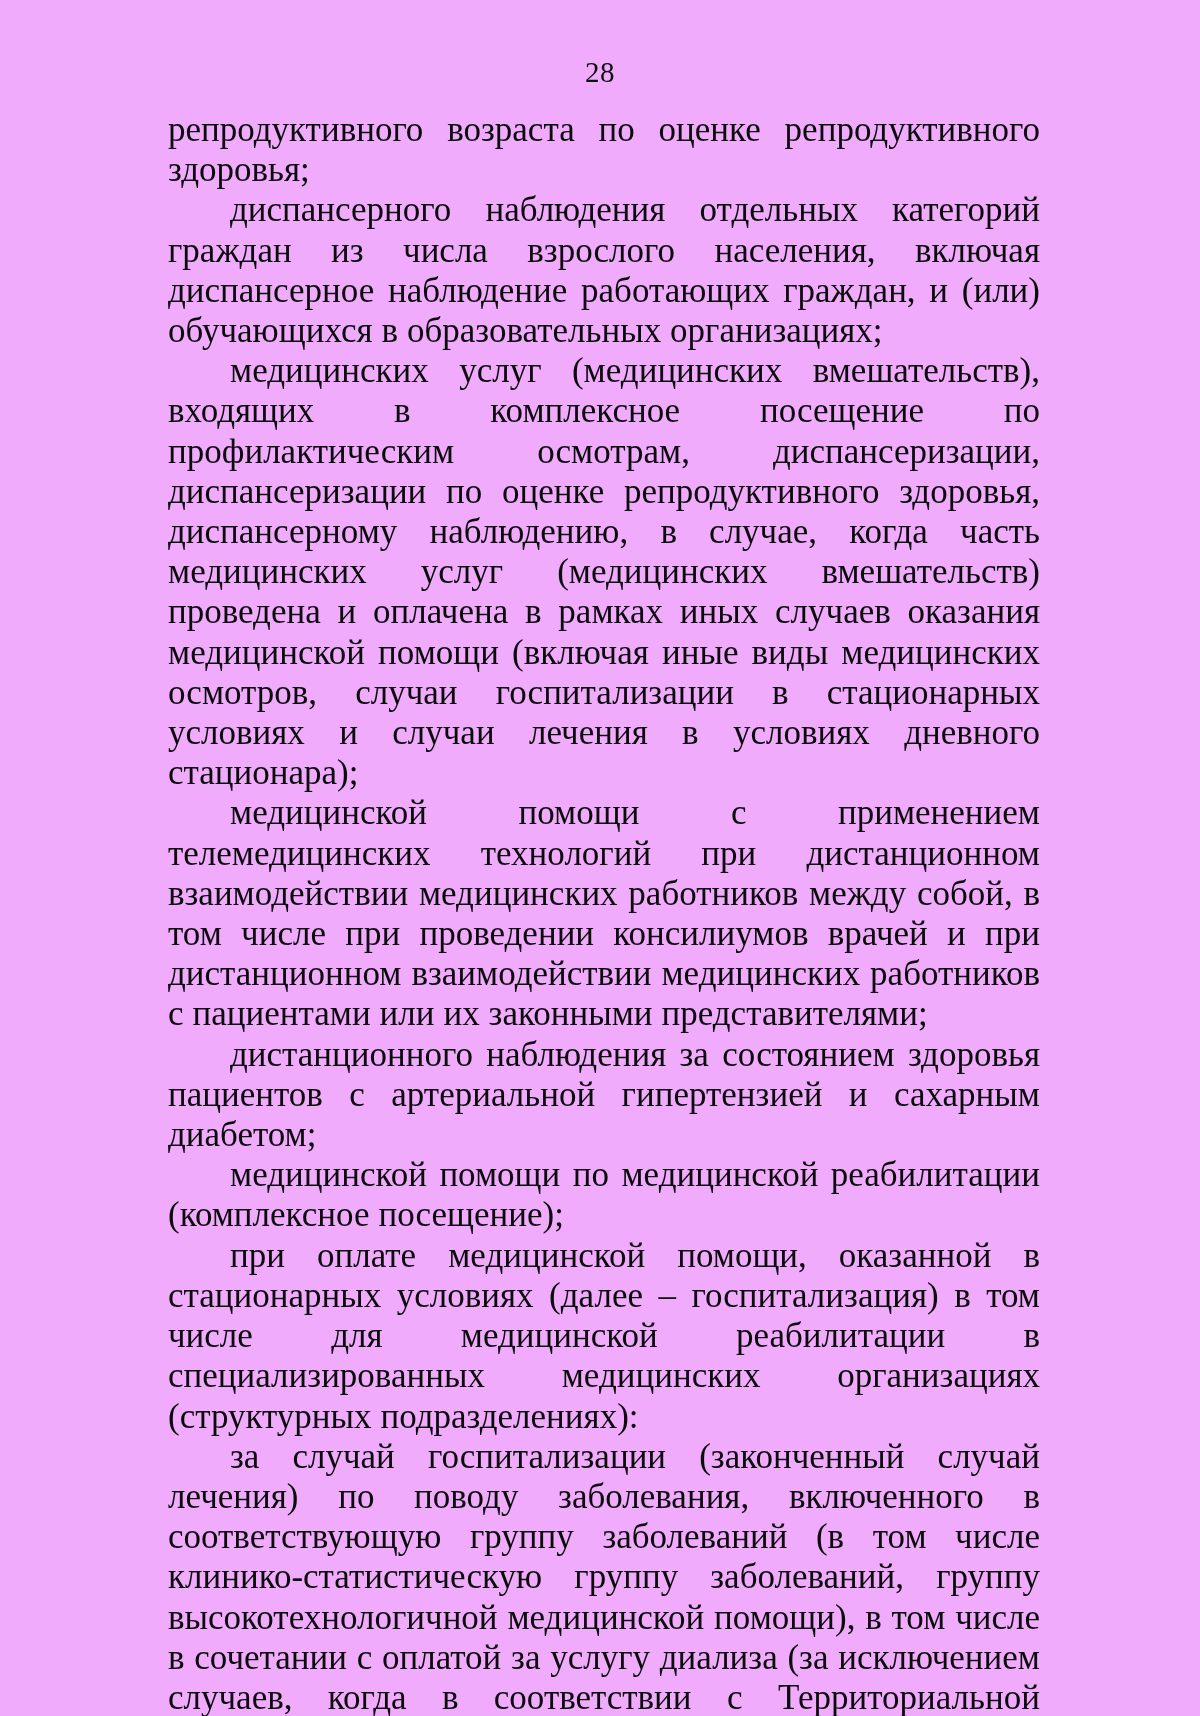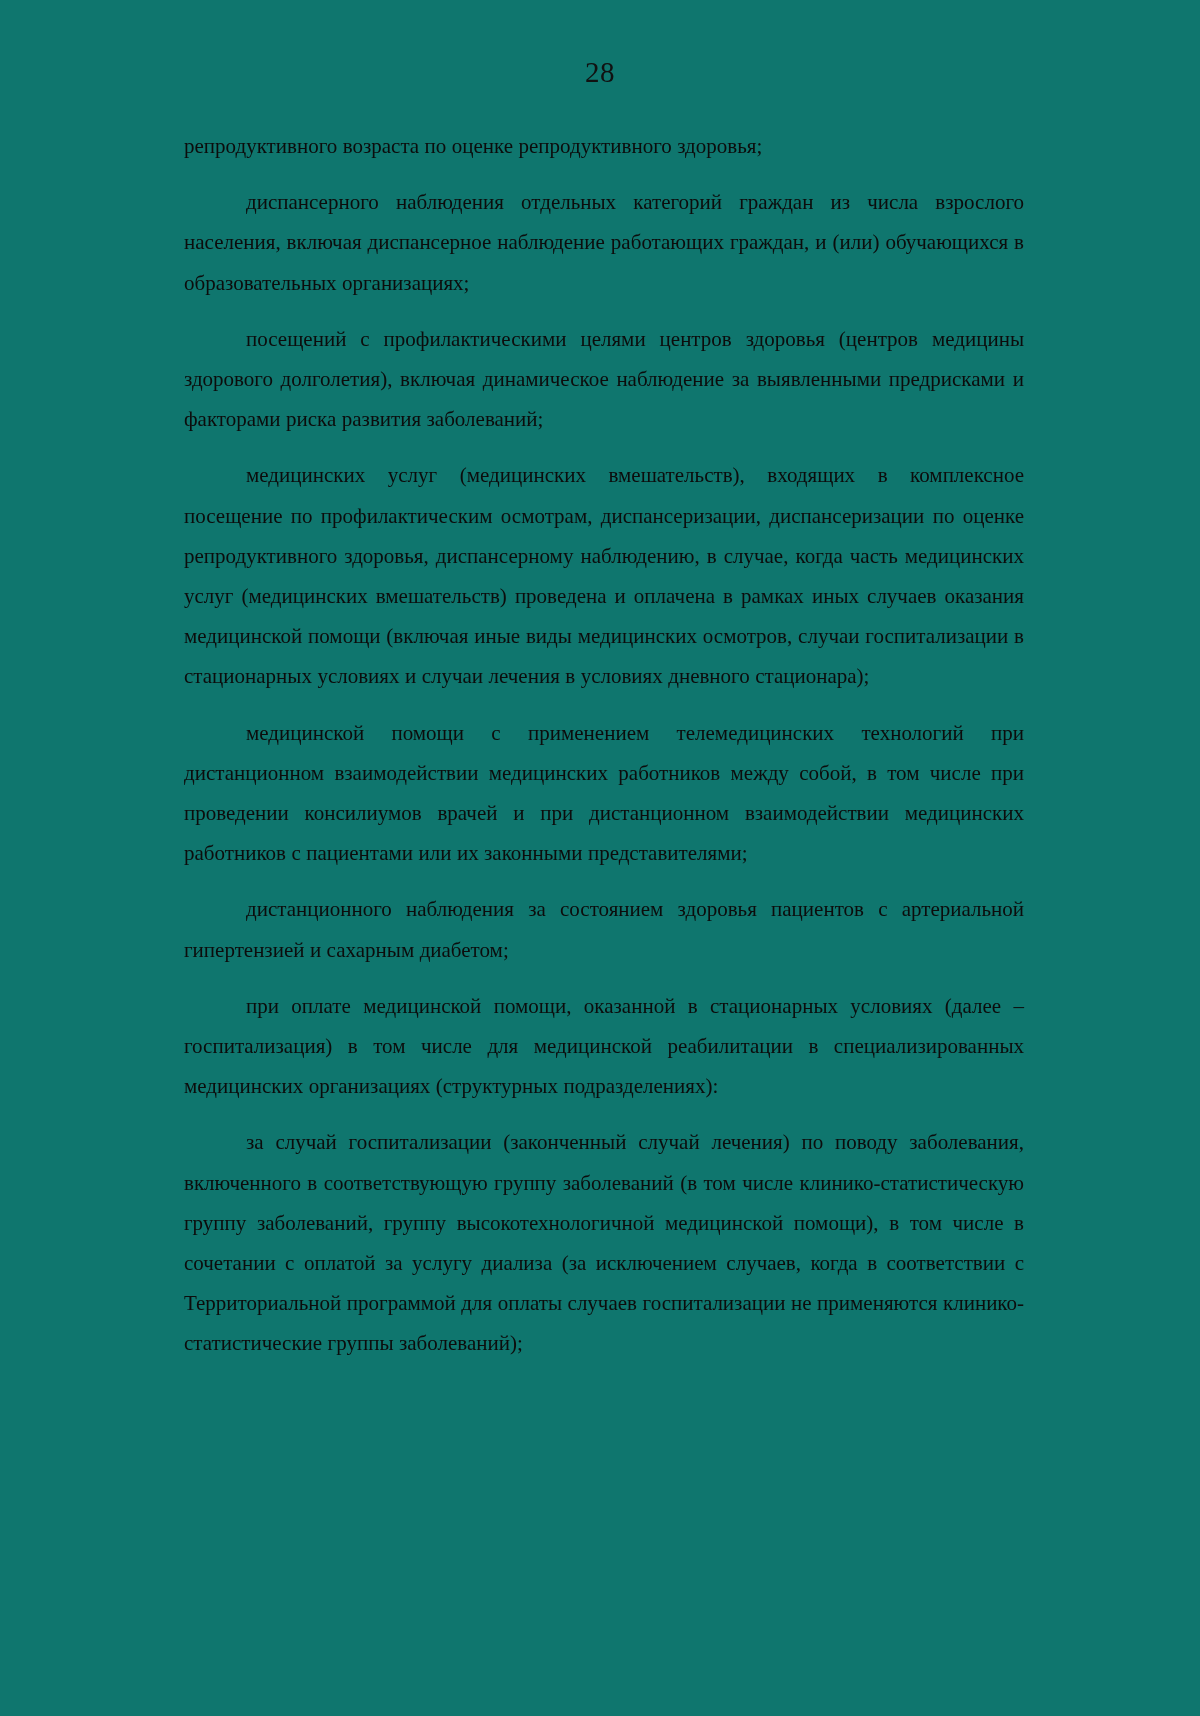--- a/index.html
+++ b/index.html
@@ -5,21 +5,21 @@
   html, body {
     margin: 0;
     padding: 0;
     background: #ffffff;
   }
 
   .page {
     position: relative;
     width: 1200px;
     height: 1716px;
-    background: #0f766e;
+    background: #f0abfc;
     margin: 0 auto;
     overflow: hidden;
     font-family: "Liberation Serif", "DejaVu Serif", serif;
     color: #0a0a0a;
   }
 
   .page-number {
     position: absolute;
     top: 55px;
     left: 0;
@@ -33,23 +33,23 @@
   }
 
   .text-body {
     position: absolute;
     top: 110px;
     left: 168px;
     width: 872px;
   }
 
   .para {
-    margin: 16px;
+    margin: 0;
     padding: 0;
-    font-size: 21px;
+    font-size: 35px;
     line-height: 40.2px;
     text-align: justify;
     text-justify: inter-word;
     text-indent: 62px;
     color: #0c0c0c;
     word-spacing: 0.2px;
     hyphens: none;
   }
 
   .para.no-indent {
@@ -62,29 +62,29 @@
 <div class="page">
 
   <div class="page-number">28</div>
 
   <div class="text-body">
 
     <p class="para no-indent">репродуктивного возраста по оценке репродуктивного здоровья;</p>
 
     <p class="para">диспансерного наблюдения отдельных категорий граждан из числа взрослого населения, включая диспансерное наблюдение работающих граждан, и (или) обучающихся в образовательных организациях;</p>
 
-    <p class="para">посещений с профилактическими целями центров здоровья (центров медицины здорового долголетия), включая динамическое наблюдение за выявленными предрисками и факторами риска развития заболеваний;</p>
 
     <p class="para">медицинских услуг (медицинских вмешательств), входящих в комплексное посещение по профилактическим осмотрам, диспансеризации, диспансеризации по оценке репродуктивного здоровья, диспансерному наблюдению, в случае, когда часть медицинских услуг (медицинских вмешательств) проведена и оплачена в рамках иных случаев оказания медицинской помощи (включая иные виды медицинских осмотров, случаи госпитализации в стационарных условиях и случаи лечения в условиях дневного стационара);</p>
 
     <p class="para">медицинской помощи с применением телемедицинских технологий при дистанционном взаимодействии медицинских работников между собой, в том числе при проведении консилиумов врачей и при дистанционном взаимодействии медицинских работников с пациентами или их законными представителями;</p>
 
     <p class="para">дистанционного наблюдения за состоянием здоровья пациентов с артериальной гипертензией и сахарным диабетом;</p>
 
 
+    <p class="para">медицинской помощи по медицинской реабилитации (комплексное посещение);</p>
 
     <p class="para">при оплате медицинской помощи, оказанной в стационарных условиях (далее – госпитализация) в том числе для медицинской реабилитации в специализированных медицинских организациях (структурных подразделениях):</p>
 
     <p class="para">за случай госпитализации (законченный случай лечения) по поводу заболевания, включенного в соответствующую группу заболеваний (в том числе клинико-статистическую группу заболеваний, группу высокотехнологичной медицинской помощи), в том числе в сочетании с оплатой за услугу диализа (за исключением случаев, когда в соответствии с Территориальной программой для оплаты случаев госпитализации не применяются клинико-статистические группы заболеваний);</p>
 
   </div>
 
 </div>
 
 </body></html>

